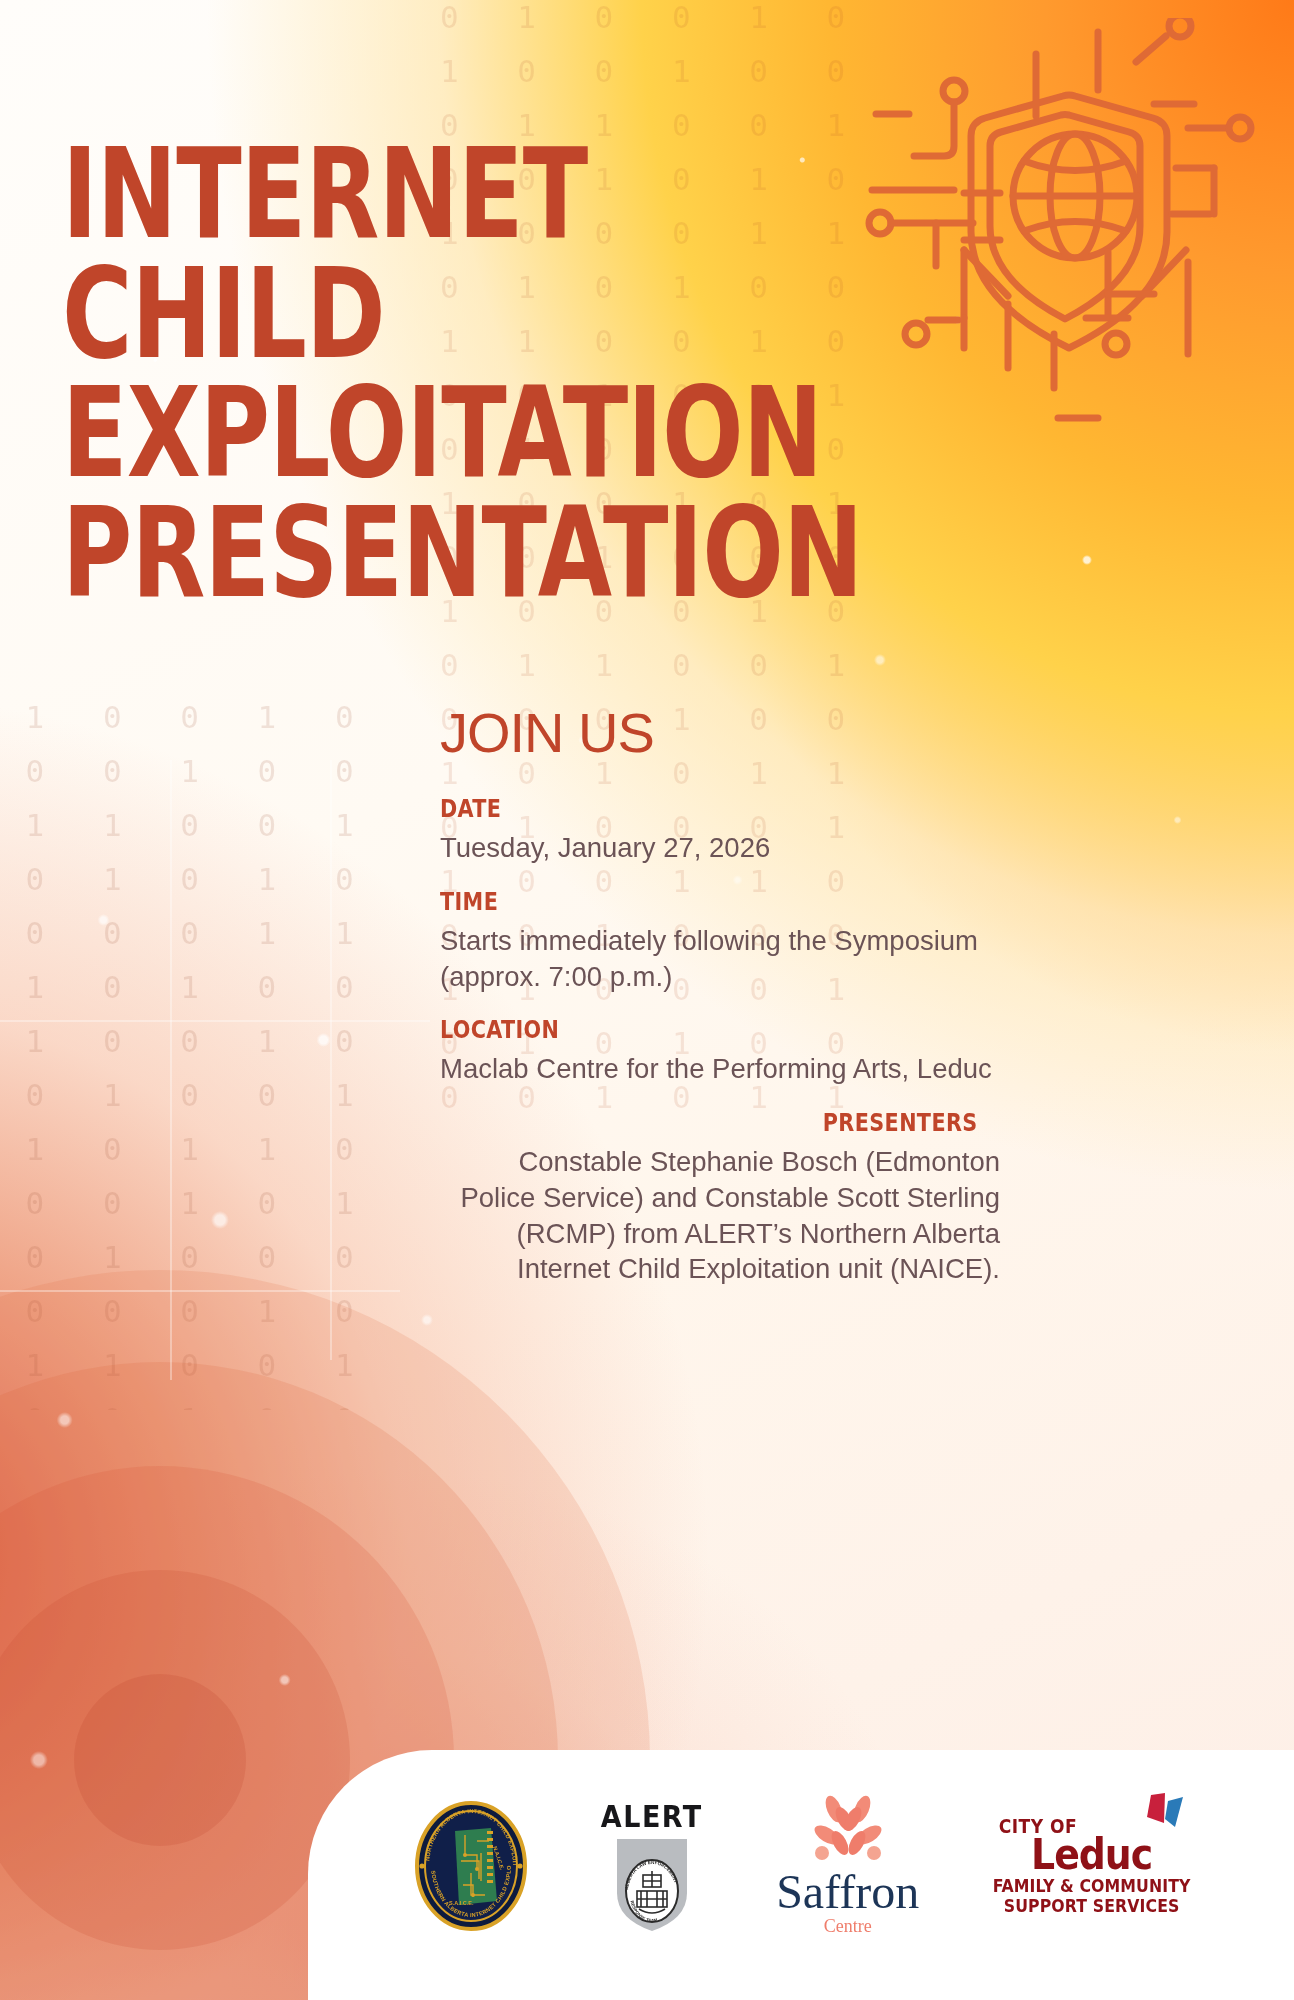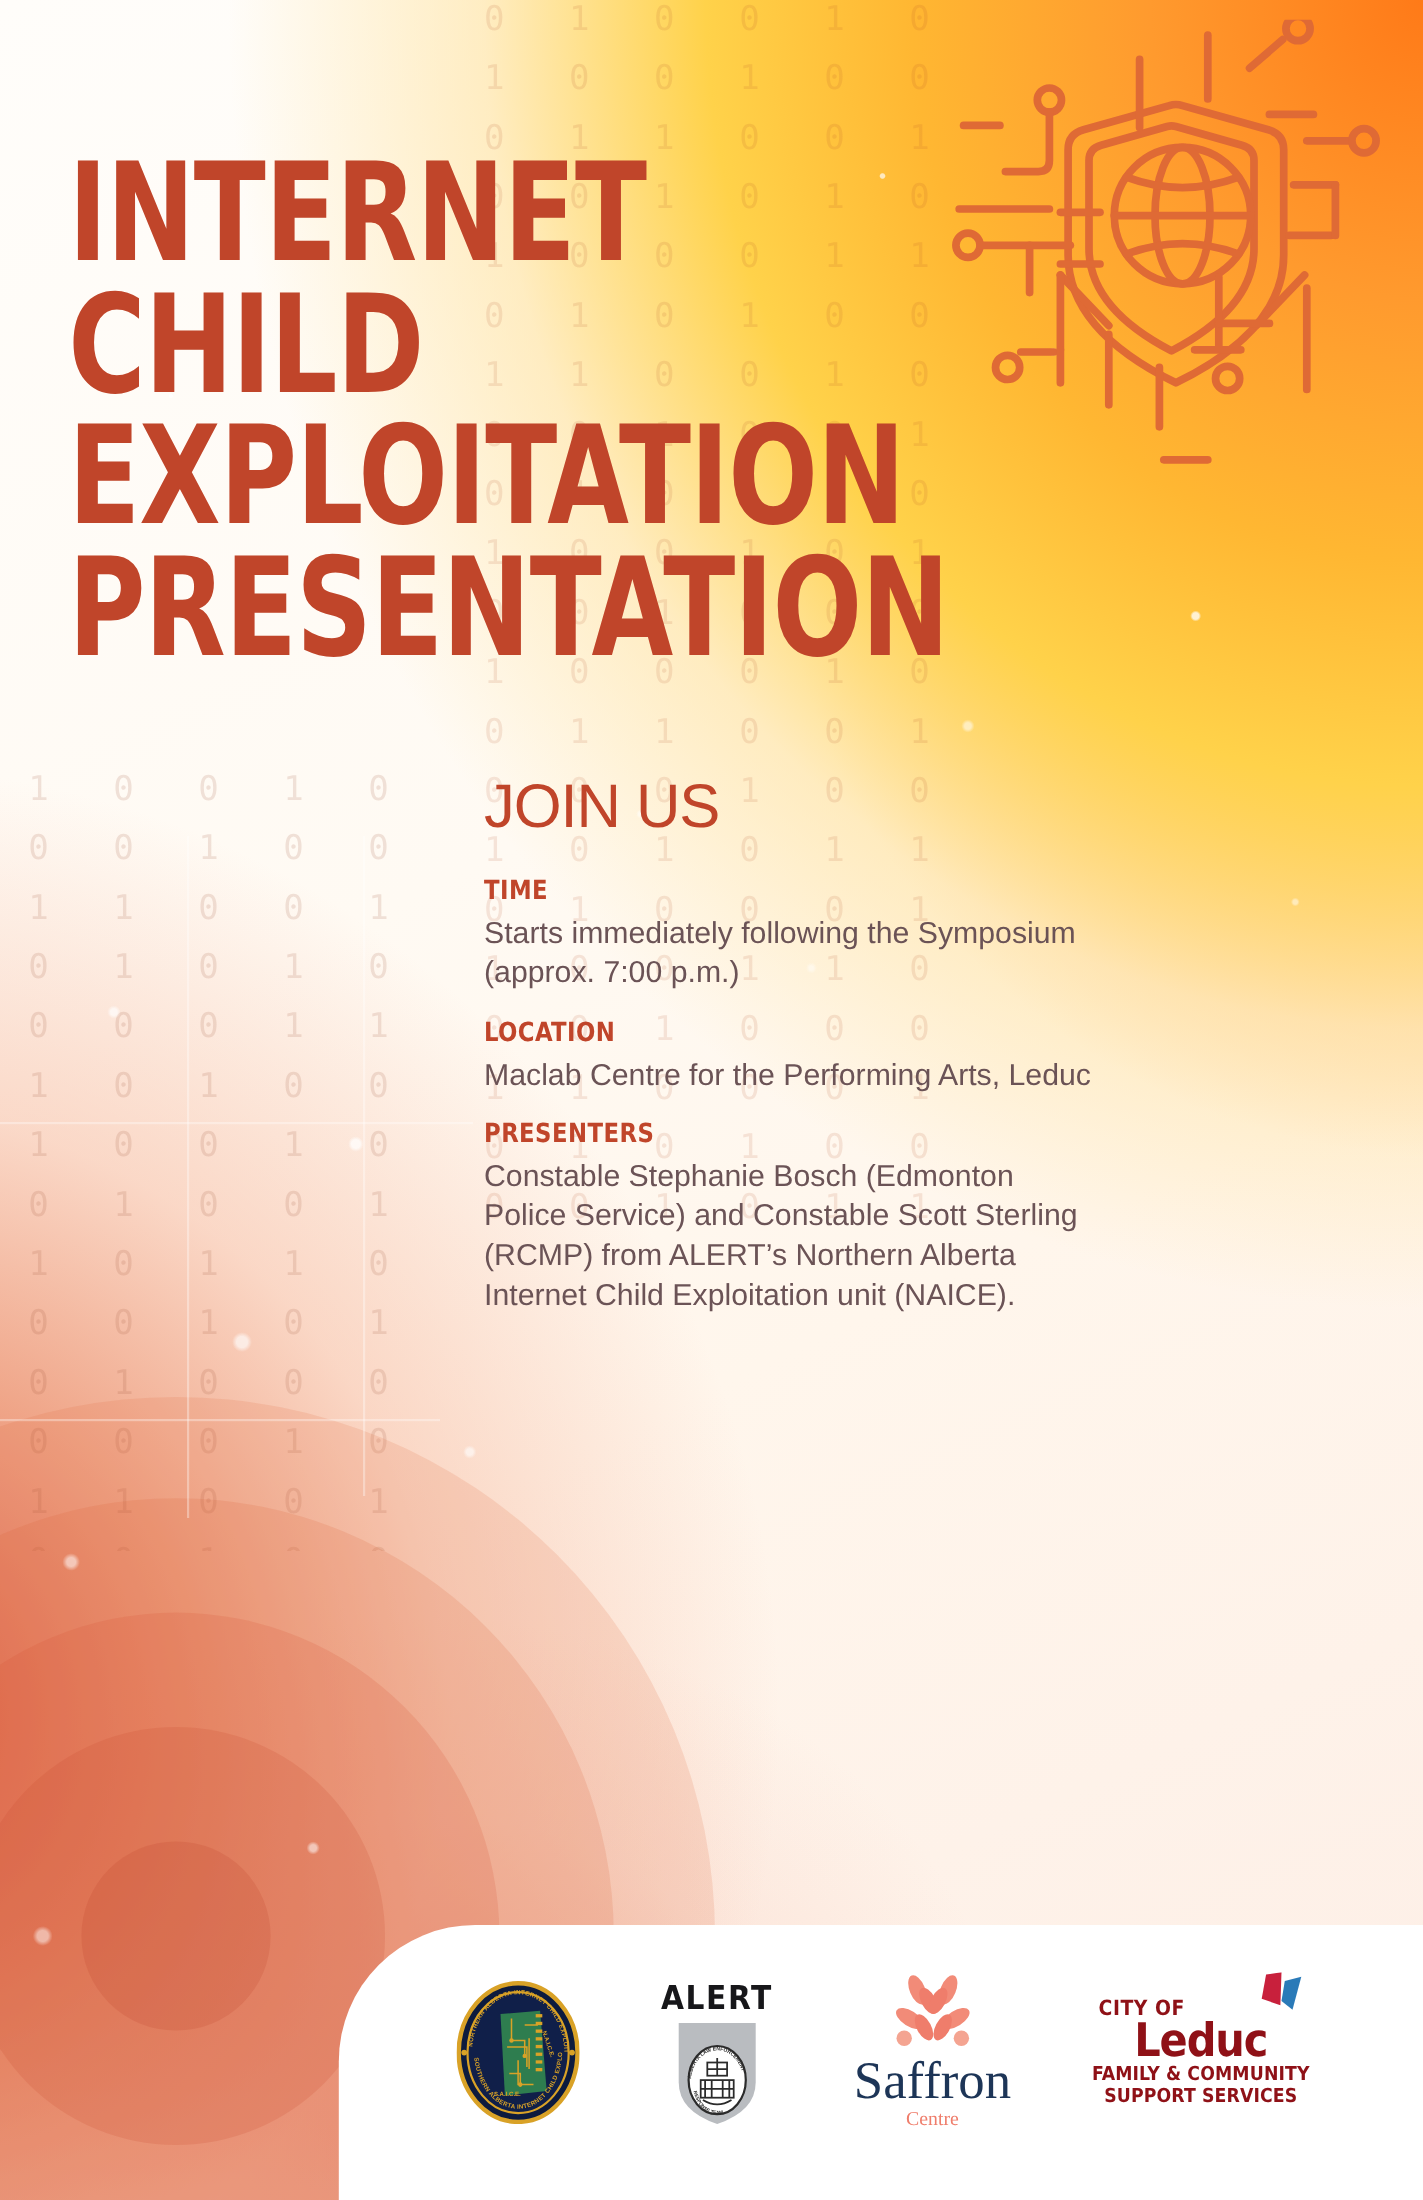--- a/index.html
+++ b/index.html
@@ -121,21 +121,21 @@
     transform-origin:left center;
   }
   .field .val{
     display:block;
     color:#6b5356;
     font-size:27.5px;
     line-height:1.3;
     font-weight:400;
     white-space:pre-line;
   }
-  .field.presenters{ margin-bottom:0;}
+  .field.presenters{ margin-bottom:0;text-align:right;}
 
   
   .logo-bar{
     position:absolute;
     left:308px; bottom:0; right:0;
     height:250px;
     background:#fff;
     border-top-left-radius:124px;
     display:flex;
     align-items:center;
@@ -299,20 +299,24 @@
   <h1 class="title">
     <span class="ln">INTERNET</span>
     <span class="ln">CHILD</span>
     <span class="ln">EXPLOITATION</span>
     <span class="ln">PRESENTATION</span>
   </h1>
 
   <div class="details">
     <div class="join">JOIN US</div>
 
+    <div class="field">
+      <span class="lbl">DATE</span>
+      <span class="val">Tuesday, January 27, 2026</span>
+    </div>
 
     <div class="field">
       <span class="lbl">TIME</span>
       <span class="val">Starts immediately following the Symposium (approx. 7:00 p.m.)</span>
     </div>
 
     <div class="field">
       <span class="lbl">LOCATION</span>
       <span class="val">Maclab Centre for the Performing Arts, Leduc</span>
     </div>

